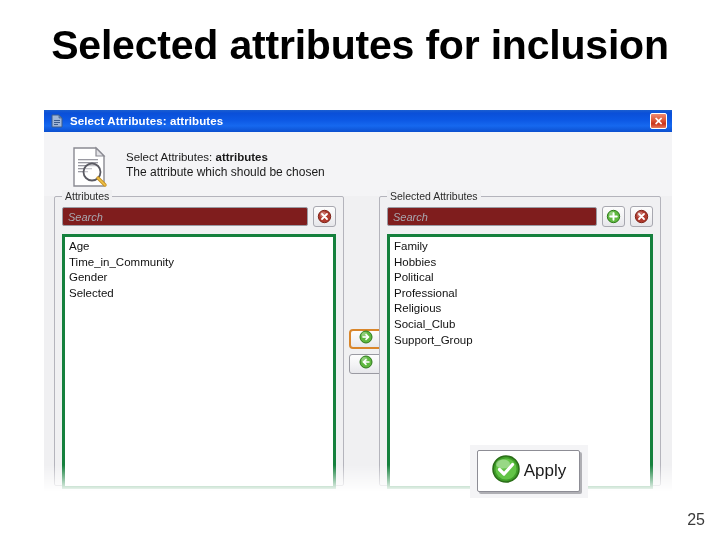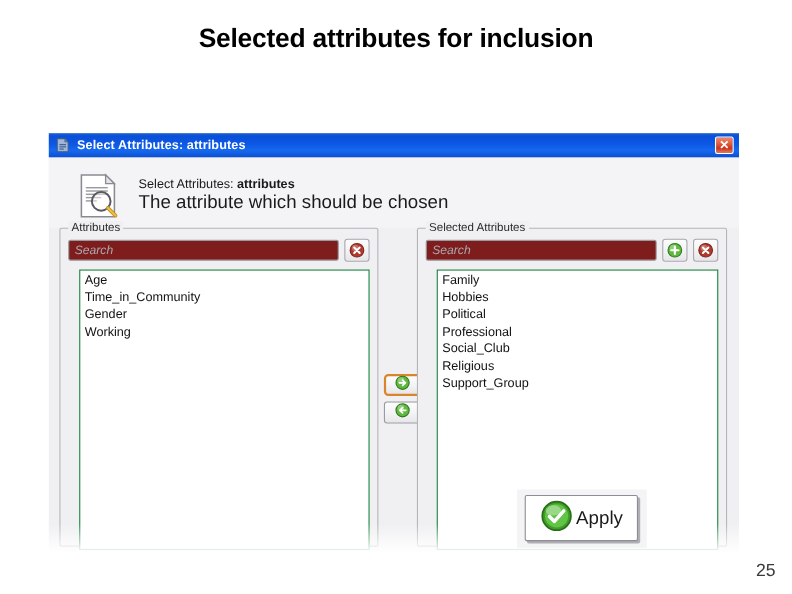--- a/index.html
+++ b/index.html
@@ -15,31 +15,31 @@
     position: relative;
   }
 
   
   .slide-title {
     position: absolute;
     left: 0;
     top: 22px;
     width: 720px;
     text-align: center;
-    font-size: 24px;
+    font-size: 41px;
     font-weight: bold;
     color: #000000;
     letter-spacing: -0.2px;
   }
 
   
   .dialog {
     position: absolute;
     left: 44px;
-    top: 121px;
+    top: 110px;
     width: 628px;
     height: 382px;
     background: #f0f0f2;
     box-sizing: border-box;
     -webkit-mask-image: linear-gradient(to bottom, #000 0px, #000 355px, rgba(0,0,0,0.15) 378px, rgba(0,0,0,0) 382px);
     mask-image: linear-gradient(to bottom, #000 0px, #000 355px, rgba(0,0,0,0.15) 378px, rgba(0,0,0,0) 382px);
   }
 
   .titlebar {
     position: relative;
@@ -100,21 +100,21 @@
   }
   .hdr-text { padding-top: 6px; }
   .hdr-line1 {
     font-size: 11.5px;
     color: #1a1a1a;
     line-height: 15px;
     white-space: nowrap;
   }
   .hdr-line1 b { font-weight: bold; }
   .hdr-line2 {
-    font-size: 17px;
+    font-size: 12px;
     color: #1a1a1a;
     line-height: 15px;
     white-space: nowrap;
   }
 
   
   .dlg-body {
     position: relative;
     height: 296px;
     padding: 0 10px;
@@ -174,23 +174,23 @@
     display: flex;
     align-items: center;
     justify-content: center;
     box-sizing: border-box;
     flex: 0 0 auto;
     cursor: pointer;
   }
   .icon-btn svg { display: block; }
 
   .listbox {
-    margin: 7px 7px 7px 17px;
+    margin: 7px 7px 7px 7px;
     height: 255px;
-    border: 1px solid #15803d;
+    border: 3px solid #15803d;
     background: #ffffff;
     box-sizing: border-box;
     overflow: hidden;
     padding: 2px 0 0 0;
   }
   .panel.left  .listbox { height: 255px; }
   .panel.right .listbox { height: 255px; }
   .list-item {
     font-size: 11.5px;
     color: #111111;
@@ -324,21 +324,21 @@
               <circle cx="6" cy="5.5" r="3" fill="rgba(255,255,255,0.28)"></circle>
               <path d="M5 5 L10 10 M10 5 L5 10" stroke="#ffffff" stroke-width="1.8" stroke-linecap="round"></path>
             </svg>
           </span>
         </div>
       </div>
       <div class="listbox">
         <div class="list-item">Age</div>
         <div class="list-item">Time_in_Community</div>
         <div class="list-item">Gender</div>
-        <div class="list-item">Working</div>
+        <div class="list-item">Selected</div>
       </div>
     </div>
 
     <div class="transfer">
       <div class="xfer-btn focused">
         <span>
           <svg width="14" height="14" viewBox="0 0 14 14">
             <circle cx="7" cy="7" r="6" fill="#5fb83f" stroke="#2f7a1c" stroke-width="1"></circle>
             <circle cx="5.5" cy="5" r="3" fill="rgba(255,255,255,0.3)"></circle>
             <path d="M4 7 L9 7 M7 4.6 L9.6 7 L7 9.4" stroke="#ffffff" stroke-width="1.5" fill="none" stroke-linecap="round" stroke-linejoin="round"></path>
@@ -377,22 +377,22 @@
               <path d="M5 5 L10 10 M10 5 L5 10" stroke="#ffffff" stroke-width="1.8" stroke-linecap="round"></path>
             </svg>
           </span>
         </div>
       </div>
       <div class="listbox">
         <div class="list-item">Family</div>
         <div class="list-item">Hobbies</div>
         <div class="list-item">Political</div>
         <div class="list-item">Professional</div>
+        <div class="list-item">Religious</div>
         <div class="list-item">Social_Club</div>
-        <div class="list-item">Religious</div>
         <div class="list-item">Support_Group</div>
       </div>
     </div>
 
   </div>
 </div>
 
 <div class="apply-wrap">
   <div class="apply-btn">
     <span>

